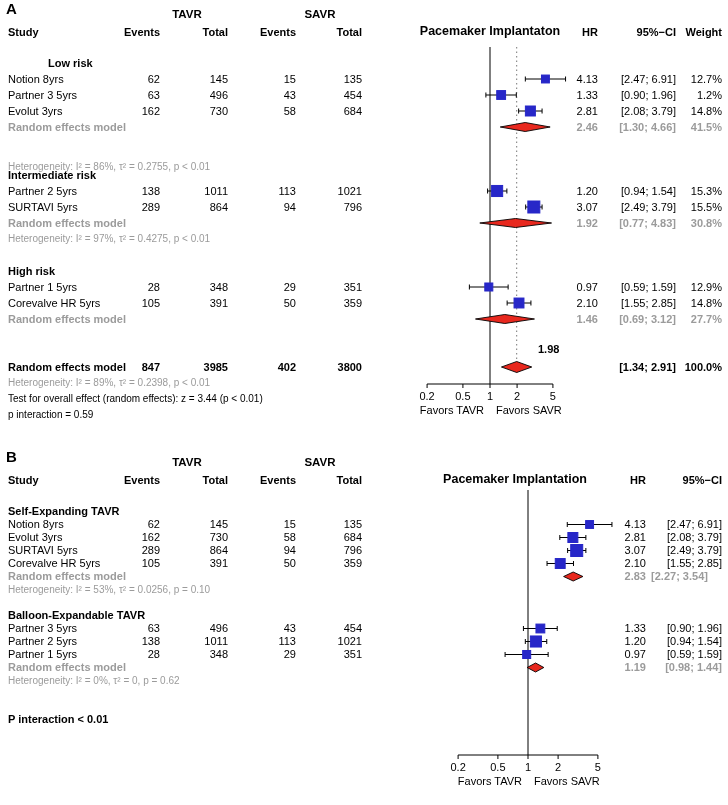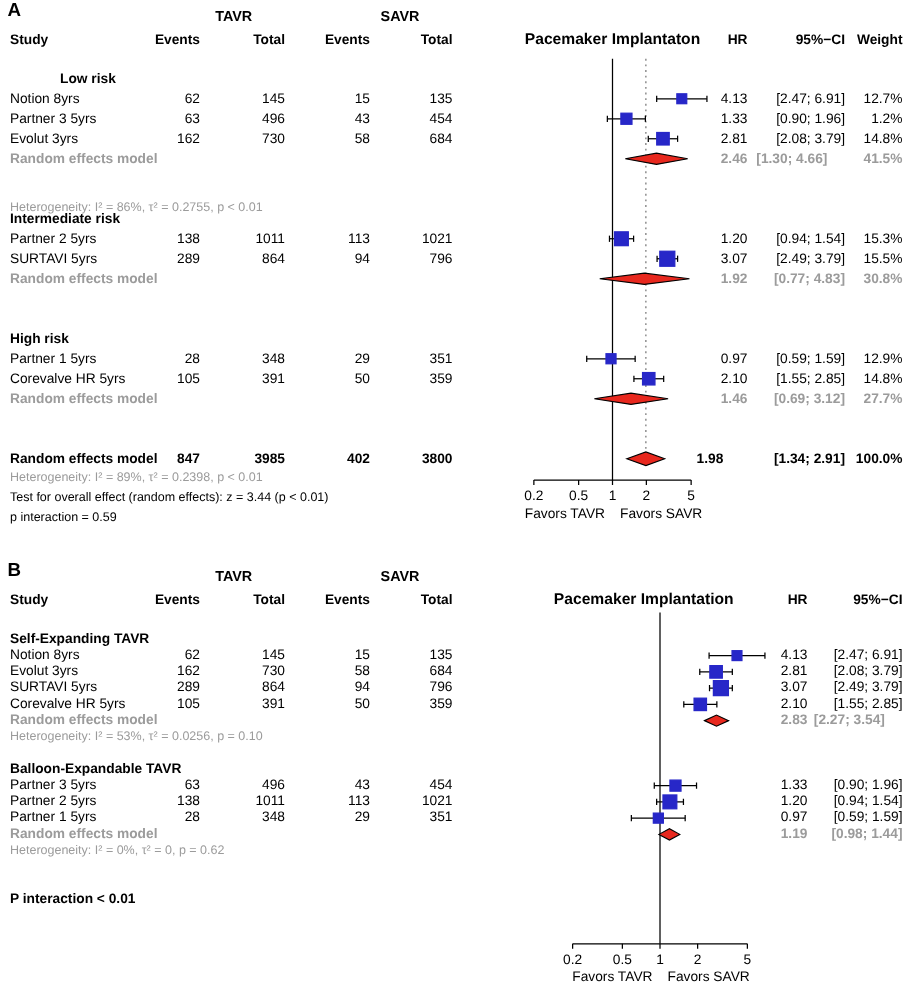--- a/index.html
+++ b/index.html
@@ -79,21 +79,21 @@
         <span class="cell " style="left: 8px; top: 103px; line-height: 16px;">Evolut 3yrs</span>
         <span class="cell " style="left: 100px; width: 60px; text-align: right; top: 103px; line-height: 16px;">162</span>
         <span class="cell " style="left: 168px; width: 60px; text-align: right; top: 103px; line-height: 16px;">730</span>
         <span class="cell " style="left: 236px; width: 60px; text-align: right; top: 103px; line-height: 16px;">58</span>
         <span class="cell " style="left: 302px; width: 60px; text-align: right; top: 103px; line-height: 16px;">684</span>
         <span class="cell " style="left: 538px; width: 60px; text-align: right; top: 103px; line-height: 16px;">2.81</span>
         <span class="cell " style="left: 591px; width: 85px; text-align: right; top: 103px; line-height: 16px;">[2.08; 3.79]</span>
         <span class="cell " style="left: 672px; width: 50px; text-align: right; top: 103px; line-height: 16px;">14.8%</span>
         <span class="cell bold gray" style="left: 8px; top: 119px; line-height: 16px;">Random effects model</span>
         <span class="cell bold gray" style="left: 538px; width: 60px; text-align: right; top: 119px; line-height: 16px;">2.46</span>
-        <span class="cell bold gray" style="left: 591px; width: 85px; text-align: center; top: 119px; line-height: 16px;">[1.30; 4.66]</span>
+        <span class="cell bold gray" style="left: 591px; width: 85px; text-align: right; top: 119px; line-height: 16px;">[1.30; 4.66]</span>
         <span class="cell bold gray" style="left: 672px; width: 50px; text-align: right; top: 119px; line-height: 16px;">41.5%</span>
         <span class="cell gray small" style="left: 8px; top: 135px; line-height: 16px; margin-top: 24px;">Heterogeneity: I² = 86%, τ² = 0.2755, p &lt; 0.01</span>
         <span class="cell bold" style="left: 8px; top: 167px; line-height: 16px;">Intermediate risk</span>
         <span class="cell " style="left: 8px; top: 183px; line-height: 16px;">Partner 2 5yrs</span>
         <span class="cell " style="left: 100px; width: 60px; text-align: right; top: 183px; line-height: 16px;">138</span>
         <span class="cell " style="left: 168px; width: 60px; text-align: right; top: 183px; line-height: 16px;">1011</span>
         <span class="cell " style="left: 236px; width: 60px; text-align: right; top: 183px; line-height: 16px;">113</span>
         <span class="cell " style="left: 302px; width: 60px; text-align: right; top: 183px; line-height: 16px;">1021</span>
         <span class="cell " style="left: 538px; width: 60px; text-align: right; top: 183px; line-height: 16px;">1.20</span>
         <span class="cell " style="left: 591px; width: 85px; text-align: right; top: 183px; line-height: 16px;">[0.94; 1.54]</span>
@@ -103,20 +103,21 @@
         <span class="cell " style="left: 168px; width: 60px; text-align: right; top: 199px; line-height: 16px;">864</span>
         <span class="cell " style="left: 236px; width: 60px; text-align: right; top: 199px; line-height: 16px;">94</span>
         <span class="cell " style="left: 302px; width: 60px; text-align: right; top: 199px; line-height: 16px;">796</span>
         <span class="cell " style="left: 538px; width: 60px; text-align: right; top: 199px; line-height: 16px;">3.07</span>
         <span class="cell " style="left: 591px; width: 85px; text-align: right; top: 199px; line-height: 16px;">[2.49; 3.79]</span>
         <span class="cell " style="left: 672px; width: 50px; text-align: right; top: 199px; line-height: 16px;">15.5%</span>
         <span class="cell bold gray" style="left: 8px; top: 215px; line-height: 16px;">Random effects model</span>
         <span class="cell bold gray" style="left: 538px; width: 60px; text-align: right; top: 215px; line-height: 16px;">1.92</span>
         <span class="cell bold gray" style="left: 591px; width: 85px; text-align: right; top: 215px; line-height: 16px;">[0.77; 4.83]</span>
         <span class="cell bold gray" style="left: 672px; width: 50px; text-align: right; top: 215px; line-height: 16px;">30.8%</span>
+        <span class="cell gray small" style="left: 8px; top: 231px; line-height: 16px;">Heterogeneity: I² = 97%, τ² = 0.4275, p &lt; 0.01</span>
         <span class="cell bold" style="left: 8px; top: 263px; line-height: 16px;">High risk</span>
         <span class="cell " style="left: 8px; top: 279px; line-height: 16px;">Partner 1 5yrs</span>
         <span class="cell " style="left: 100px; width: 60px; text-align: right; top: 279px; line-height: 16px;">28</span>
         <span class="cell " style="left: 168px; width: 60px; text-align: right; top: 279px; line-height: 16px;">348</span>
         <span class="cell " style="left: 236px; width: 60px; text-align: right; top: 279px; line-height: 16px;">29</span>
         <span class="cell " style="left: 302px; width: 60px; text-align: right; top: 279px; line-height: 16px;">351</span>
         <span class="cell " style="left: 538px; width: 60px; text-align: right; top: 279px; line-height: 16px;">0.97</span>
         <span class="cell " style="left: 591px; width: 85px; text-align: right; top: 279px; line-height: 16px;">[0.59; 1.59]</span>
         <span class="cell " style="left: 672px; width: 50px; text-align: right; top: 279px; line-height: 16px;">12.9%</span>
         <span class="cell " style="left: 8px; top: 295px; line-height: 16px;">Corevalve HR 5yrs</span>
@@ -129,21 +130,21 @@
         <span class="cell " style="left: 672px; width: 50px; text-align: right; top: 295px; line-height: 16px;">14.8%</span>
         <span class="cell bold gray" style="left: 8px; top: 311px; line-height: 16px;">Random effects model</span>
         <span class="cell bold gray" style="left: 538px; width: 60px; text-align: right; top: 311px; line-height: 16px;">1.46</span>
         <span class="cell bold gray" style="left: 591px; width: 85px; text-align: right; top: 311px; line-height: 16px;">[0.69; 3.12]</span>
         <span class="cell bold gray" style="left: 672px; width: 50px; text-align: right; top: 311px; line-height: 16px;">27.7%</span>
         <span class="cell bold" style="left: 8px; top: 359px; line-height: 16px;">Random effects model</span>
         <span class="cell bold" style="left: 100px; width: 60px; text-align: right; top: 359px; line-height: 16px;">847</span>
         <span class="cell bold" style="left: 168px; width: 60px; text-align: right; top: 359px; line-height: 16px;">3985</span>
         <span class="cell bold" style="left: 236px; width: 60px; text-align: right; top: 359px; line-height: 16px;">402</span>
         <span class="cell bold" style="left: 302px; width: 60px; text-align: right; top: 359px; line-height: 16px;">3800</span>
-        <span class="cell bold" style="left: 538px; width: 60px; text-align: center; top: 359px; line-height: 16px;">1.98</span>
+        <span class="cell bold" style="left: 538px; width: 60px; text-align: left; top: 341px; line-height: 16px;">1.98</span>
         <span class="cell bold" style="left: 591px; width: 85px; text-align: right; top: 359px; line-height: 16px;">[1.34; 2.91]</span>
         <span class="cell bold" style="left: 672px; width: 50px; text-align: right; top: 359px; line-height: 16px;">100.0%</span>
         <span class="cell gray small" style="left: 8px; top: 375px; line-height: 16px;">Heterogeneity: I² = 89%, τ² = 0.2398, p &lt; 0.01</span>
         <span class="cell small" style="left: 8px; top: 391px; line-height: 16px;">Test for overall effect (random effects): z = 3.44 (p &lt; 0.01)</span>
         <span class="cell small" style="left: 8px; top: 407px; line-height: 16px;">p interaction = 0.59</span>
       </div>
     <svg class="plot" width="728" height="440">
         <line x1="490" y1="47" x2="490" y2="384" stroke="#000000" stroke-width="1"></line>
         <line x1="516.6998671235378" y1="47" x2="516.6998671235378" y2="374" stroke="#777777" stroke-width="1" stroke-dasharray="1.5,3"></line>
         <line x1="427.0926996097583" y1="384" x2="552.9073003902417" y2="384" stroke="#000000" stroke-width="1"></line>

